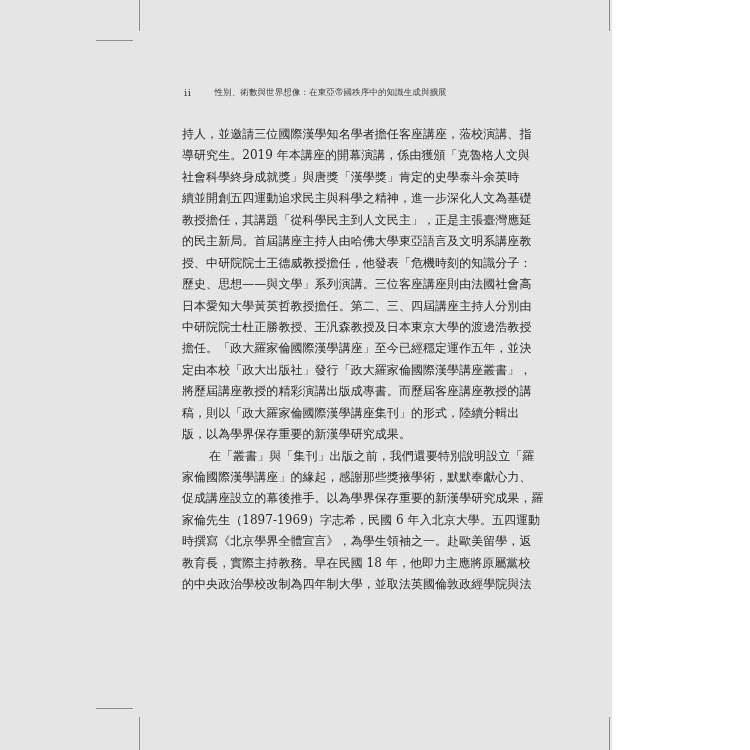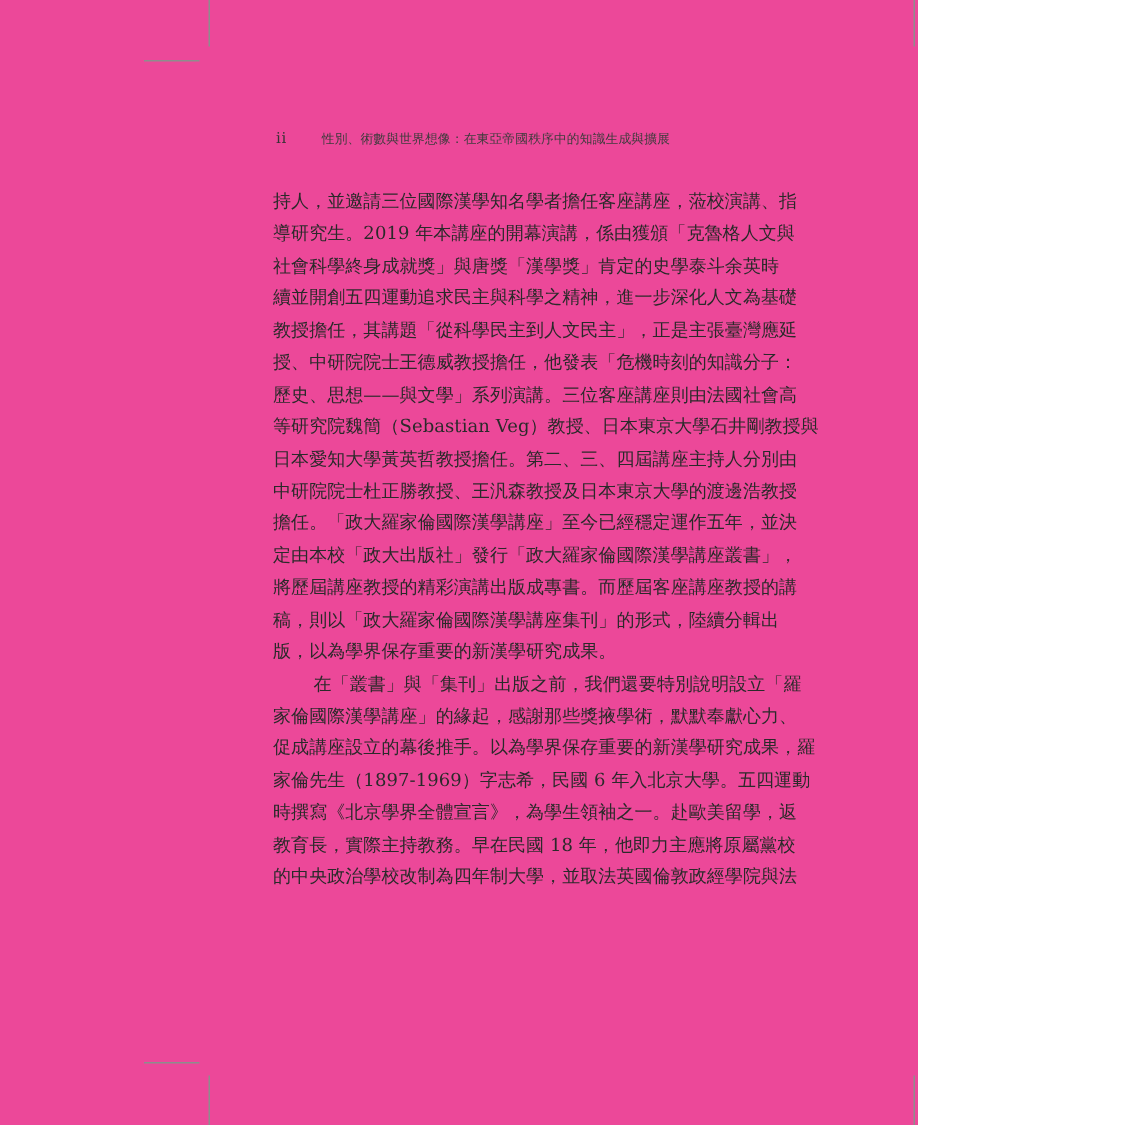--- a/index.html
+++ b/index.html
@@ -4,21 +4,21 @@
 <style>
   html, body {
     margin: 0;
     padding: 0;
     background: #ffffff;
   }
   .page {
     position: relative;
     width: 612px;
     height: 750px;
-    background: #ec4899;
+    background: #e5e5e5;
     overflow: hidden;
     font-family: "DejaVu Serif", "Liberation Serif", serif;
   }
   
   .crop-mark {
     position: absolute;
     background: #8d8d8d;
   }
   .cm-v { width: 1px; }
   .cm-h { height: 1px; }
@@ -91,23 +91,23 @@
     <span class="page-number">ii</span>
     <span class="header-title">性別、術數與世界想像：在東亞帝國秩序中的知識生成與擴展</span>
   </div>
 
   <div class="body-text">
     <div class="text-line">持人，並邀請三位國際漢學知名學者擔任客座講座，蒞校演講、指</div>
     <div class="text-line">導研究生。2019 年本講座的開幕演講，係由獲頒「克魯格人文與</div>
     <div class="text-line">社會科學終身成就獎」與唐獎「漢學獎」肯定的史學泰斗余英時</div>
     <div class="text-line">續並開創五四運動追求民主與科學之精神，進一步深化人文為基礎</div>
     <div class="text-line">教授擔任，其講題「從科學民主到人文民主」，正是主張臺灣應延</div>
+    <div class="text-line">的民主新局。首屆講座主持人由哈佛大學東亞語言及文明系講座教</div>
     <div class="text-line">授、中研院院士王德威教授擔任，他發表「危機時刻的知識分子：</div>
     <div class="text-line">歷史、思想——與文學」系列演講。三位客座講座則由法國社會高</div>
-    <div class="text-line">等研究院魏簡（Sebastian Veg）教授、日本東京大學石井剛教授與</div>
     <div class="text-line">日本愛知大學黃英哲教授擔任。第二、三、四屆講座主持人分別由</div>
     <div class="text-line">中研院院士杜正勝教授、王汎森教授及日本東京大學的渡邊浩教授</div>
     <div class="text-line">擔任。「政大羅家倫國際漢學講座」至今已經穩定運作五年，並決</div>
     <div class="text-line">定由本校「政大出版社」發行「政大羅家倫國際漢學講座叢書」，</div>
     <div class="text-line">將歷屆講座教授的精彩演講出版成專書。而歷屆客座講座教授的講</div>
     <div class="text-line">稿，則以「政大羅家倫國際漢學講座集刊」的形式，陸續分輯出</div>
     <div class="text-line">版，以為學界保存重要的新漢學研究成果。</div>
     <div class="text-line indent">在「叢書」與「集刊」出版之前，我們還要特別說明設立「羅</div>
     <div class="text-line">家倫國際漢學講座」的緣起，感謝那些獎掖學術，默默奉獻心力、</div>
     <div class="text-line">促成講座設立的幕後推手。以為學界保存重要的新漢學研究成果，羅</div>

